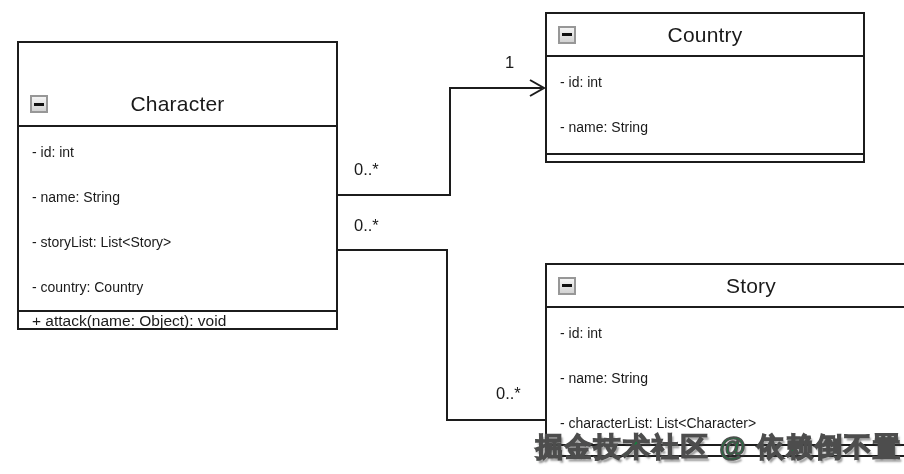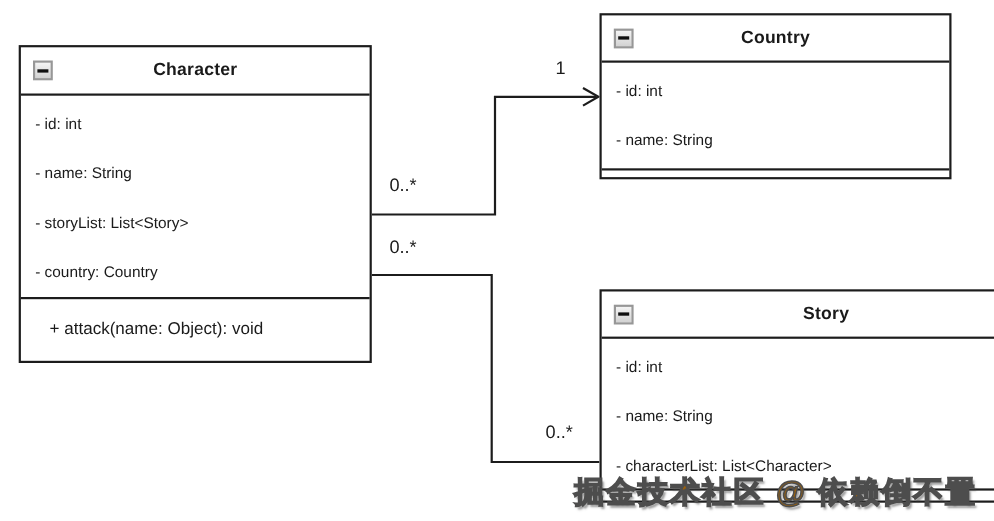--- a/index.html
+++ b/index.html
@@ -17,22 +17,22 @@
   }
   .class-header {
     position: relative;
     display: flex;
     align-items: center;
     justify-content: center;
     border-bottom: 2px solid #1c1c1c;
     flex: 0 0 auto;
   }
   .class-title {
-    font-weight: bold;
-    font-size: 16px;
+    font-weight: normal;
+    font-size: 21px;
     letter-spacing: 0.2px;
   }
   .collapse-icon {
     position: absolute;
     left: 11px;
     top: 50%;
     transform: translateY(-50%);
     width: 18px;
     height: 18px;
     background: linear-gradient(180deg, #f4f4f4 0%, #d2d2d2 100%);
@@ -50,32 +50,32 @@
     align-items: center;
     padding-left: 13px;
     font-size: 14px;
     white-space: nowrap;
   }
   .class-methods {
     flex: 1 1 auto;
     border-top: 2px solid #1c1c1c;
     display: flex;
     align-items: center;
-    padding-left: 26px;
+    padding-left: 13px;
     font-size: 15.5px;
     white-space: nowrap;
   }
   .empty-compartment {
     flex: 0 0 auto;
     border-top: 2px solid #1c1c1c;
   }
 
   
   #character-box { left: 17px; top: 41px; width: 321px; height: 289px; }
-  #character-box .class-header { height: 44px; }
+  #character-box .class-header { height: 44px; margin-top: 40px; }
   #character-box .class-fields { height: 183px; }
 
   #country-box { left: 545px; top: 12px; width: 320px; height: 151px; }
   #country-box .class-header { height: 43px; }
   #country-box .class-fields { height: 96px; }
   #country-box .empty-compartment { height: 8px; }
 
   #story-box { left: 545px; top: 263px; width: 412px; height: 194px; }
   #story-box .class-header { height: 43px; }
   #story-box .class-fields { height: 136px; }
@@ -94,25 +94,25 @@
   #label-country-mult { left: 505px; top: 53px; }
   #label-charcountry-mult { left: 354px; top: 160px; }
   #label-charstory-mult { left: 354px; top: 216px; }
   #label-story-mult { left: 496px; top: 384px; }
 
   .watermark {
     position: absolute;
     left: 522px;
     top: 429px;
     width: 380px;
-    text-align: left;
+    text-align: right;
     font-size: 27px;
     font-weight: bold;
     letter-spacing: 2px;
-    color: #a16207;
+    color: #15803d;
     -webkit-text-stroke: 1.4px #4d4d4d;
     text-shadow: 2px 3px 2px rgba(70, 70, 70, 0.55);
     white-space: nowrap;
     z-index: 10;
   }
 </style>
 </head>
 <body>
 
 <div class="canvas">

